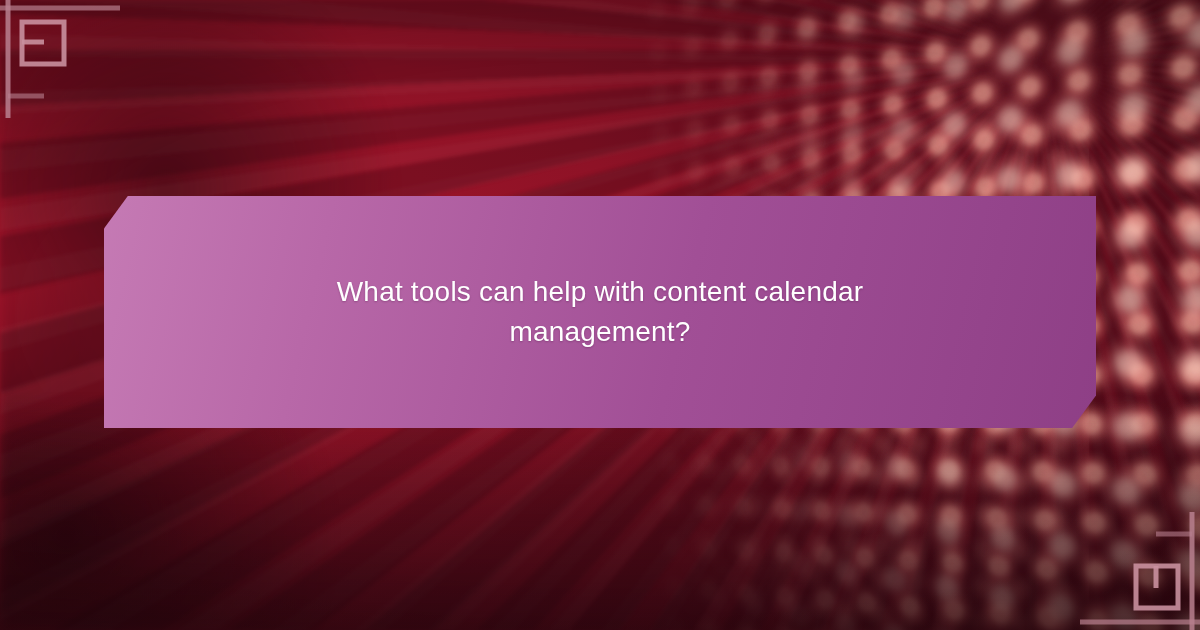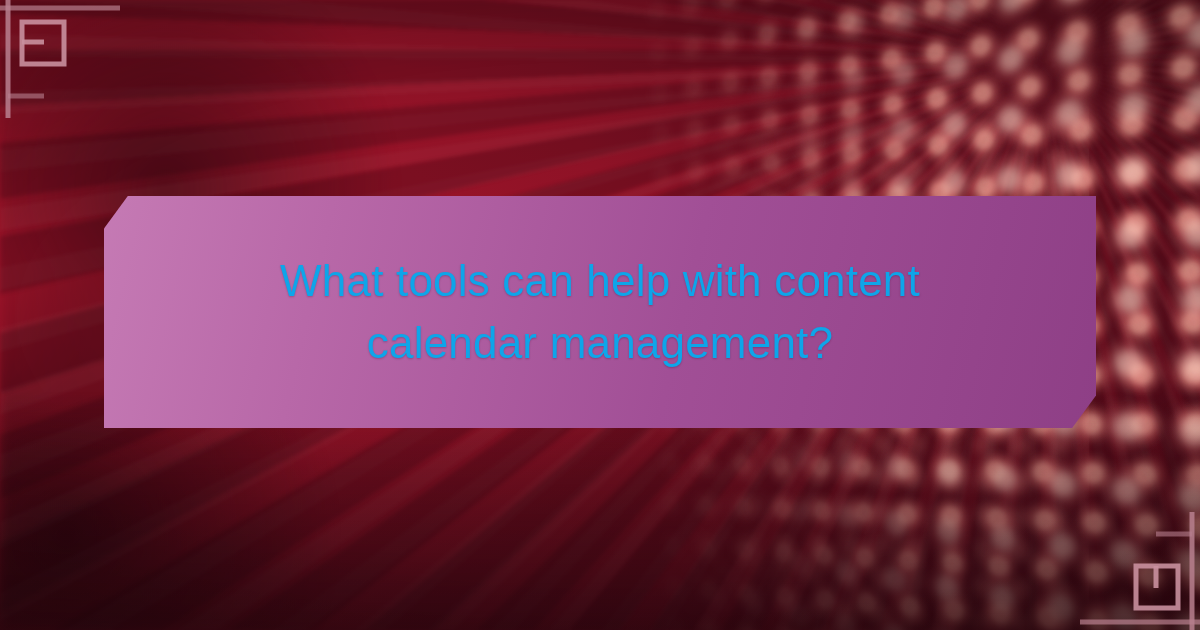--- a/index.html
+++ b/index.html
@@ -99,22 +99,22 @@
     );
     box-shadow:0 10px 34px rgba(0,0,0,.35);
   }
   .plaque-inner{
     position:absolute;inset:0;
     display:flex;align-items:center;justify-content:center;
     padding:0 86px;
     box-sizing:border-box;
   }
   .plaque-title{
-    color:#0ea5e9;
-    font-size:44px;
+    color:#ffffff;
+    font-size:28px;
     line-height:1.42;
     font-weight:400;
     text-align:center;
     letter-spacing:.2px;
     text-shadow:0 1px 2px rgba(60,10,50,.28);
     max-width:660px;
   }
 </style>
 </head>
 <body>

